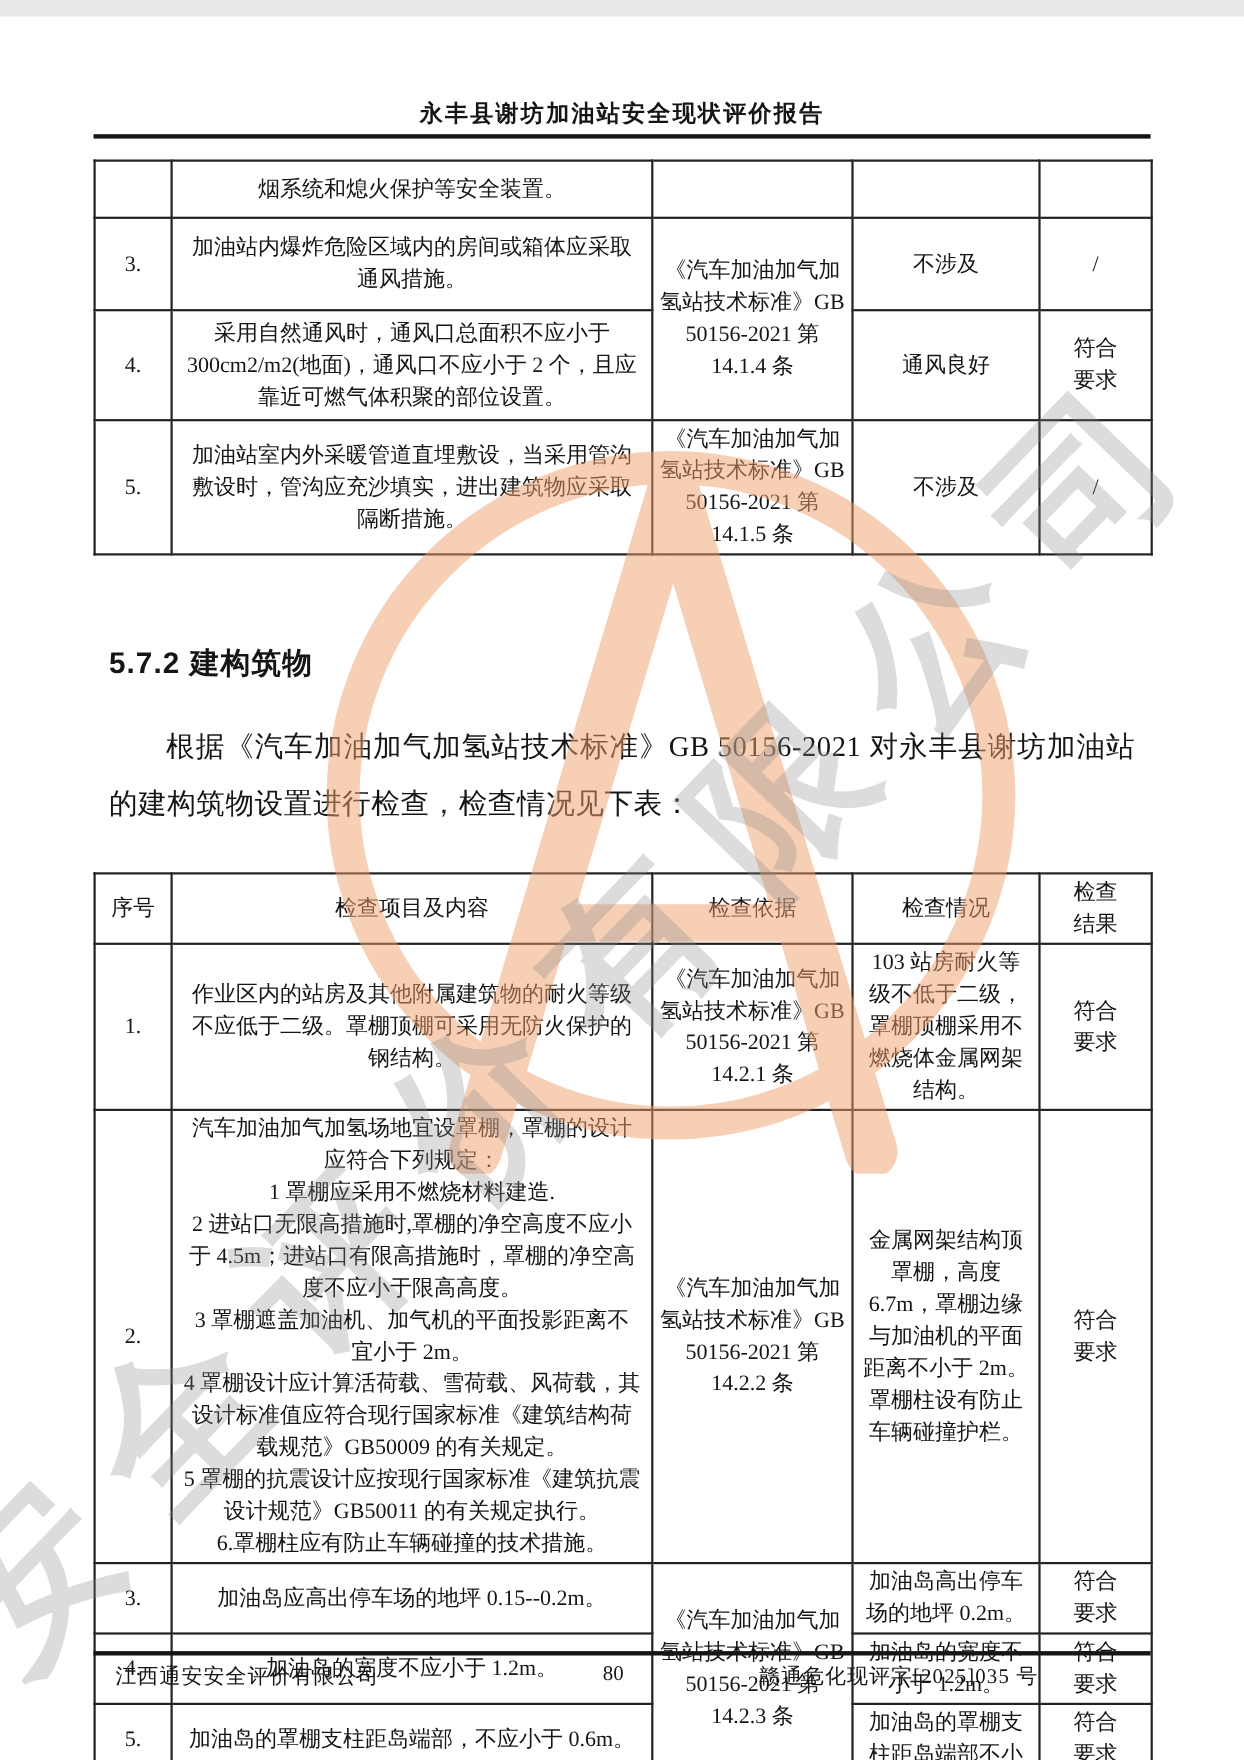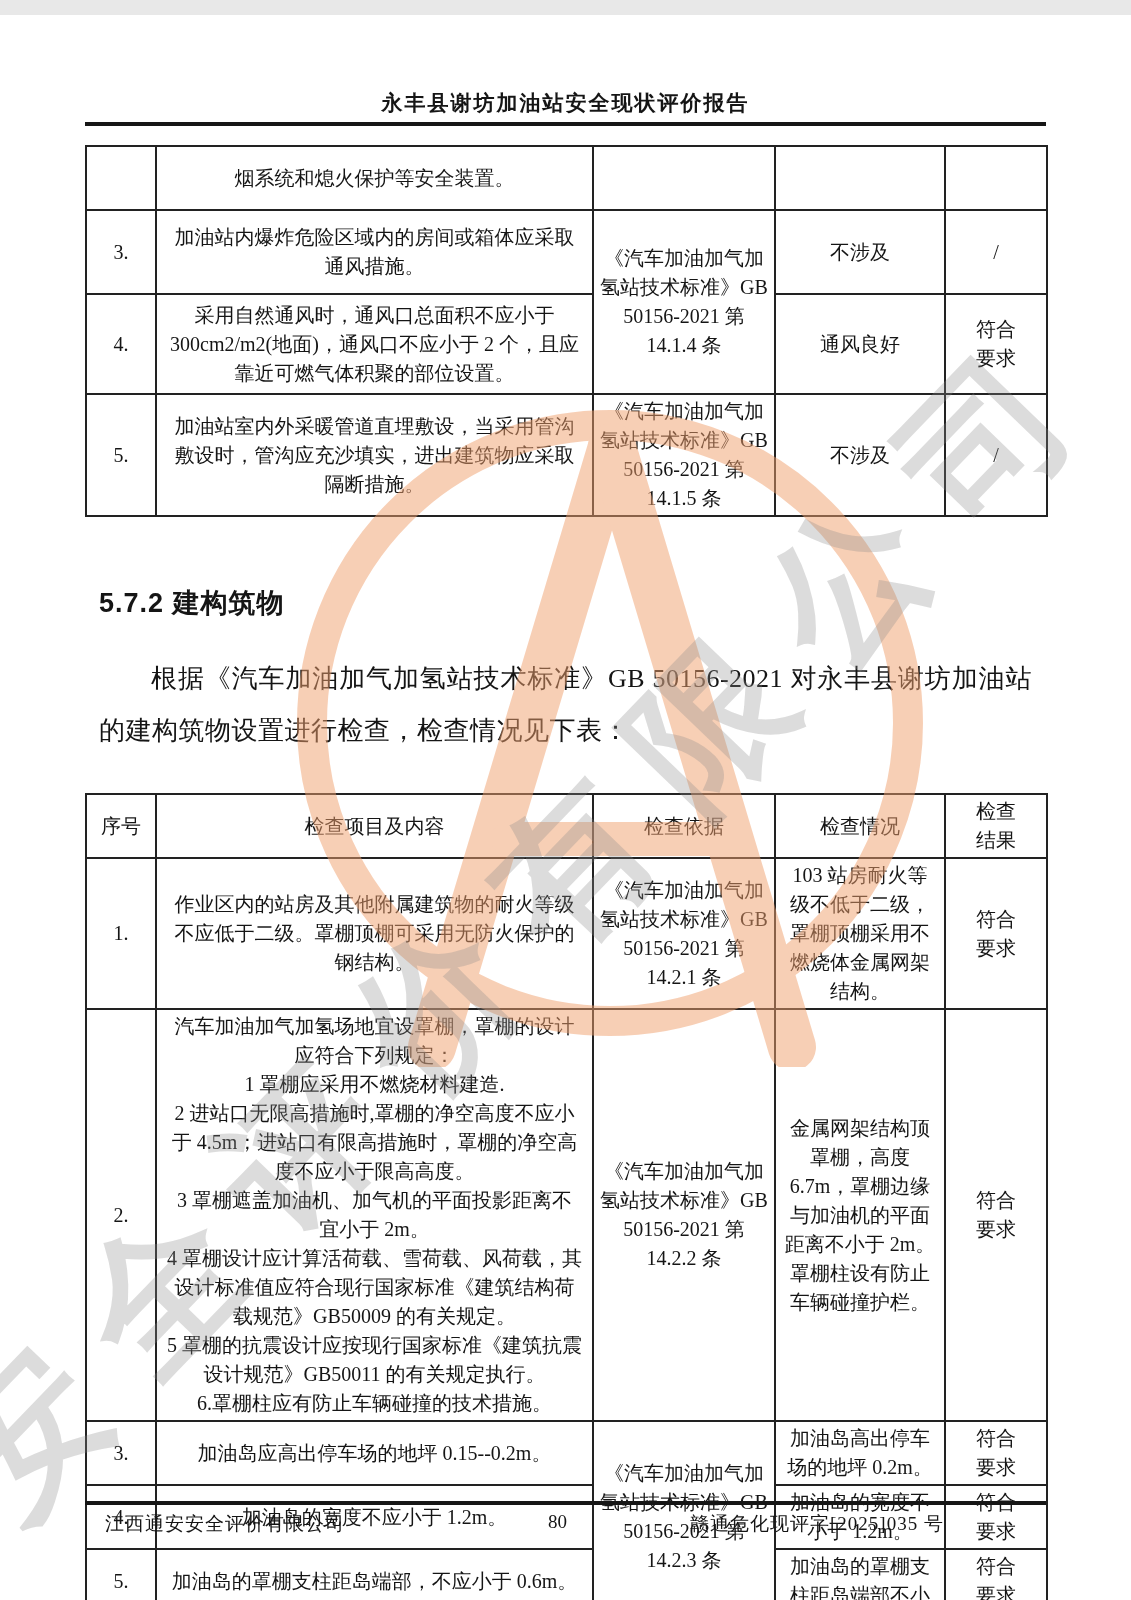--- a/index.html
+++ b/index.html
@@ -43,21 +43,21 @@
   table.chk td, table.chk th{
     border:2px solid #222; vertical-align:middle;
     font-size:20px; line-height:29px; font-weight:normal;
     padding:2px 6px; text-align:center; white-space:pre-line; overflow:hidden;
   }
   col.c-no{ width:70px; } col.c-content{ width:437px; }
   col.c-basis{ width:182px; } col.c-sit{ width:170px; } col.c-res{ width:102px; }
   td.basis{ line-height:33px; }
   td.left{ text-align:left; padding-left:10px; }
   td.dense{ line-height:27px; }
-  tr.h48{ height:64px; } tr.h84{ height:84px; } tr.h100{ height:100px; } tr.h93{ height:93px; }
+  tr.h48{ height:52px; } tr.h84{ height:84px; } tr.h100{ height:100px; } tr.h93{ height:93px; }
   tr.h54{ height:54px; } tr.h112{ height:112px; } tr.h368{ height:368px; }
   tr.h50{ height:50px; } tr.h62{ height:62px; }
   
   .ftr-rule{ position:absolute; top:1486px; left:85px; width:961px; height:4px; background:#161616; }
   .ftr-company{ position:absolute; top:1496px; left:105px; font-size:19px; letter-spacing:1px; }
   .ftr-page{ position:absolute; top:1496px; left:548px; font-size:19px; }
   .ftr-doc{ position:absolute; top:1496px; left:690px; font-size:19px; letter-spacing:1px; }
   
   .wm{ position:absolute; inset:0; pointer-events:none; z-index:30; }
   .wm-logo{ position:absolute; left:280px; top:372px; opacity:0.5; }

